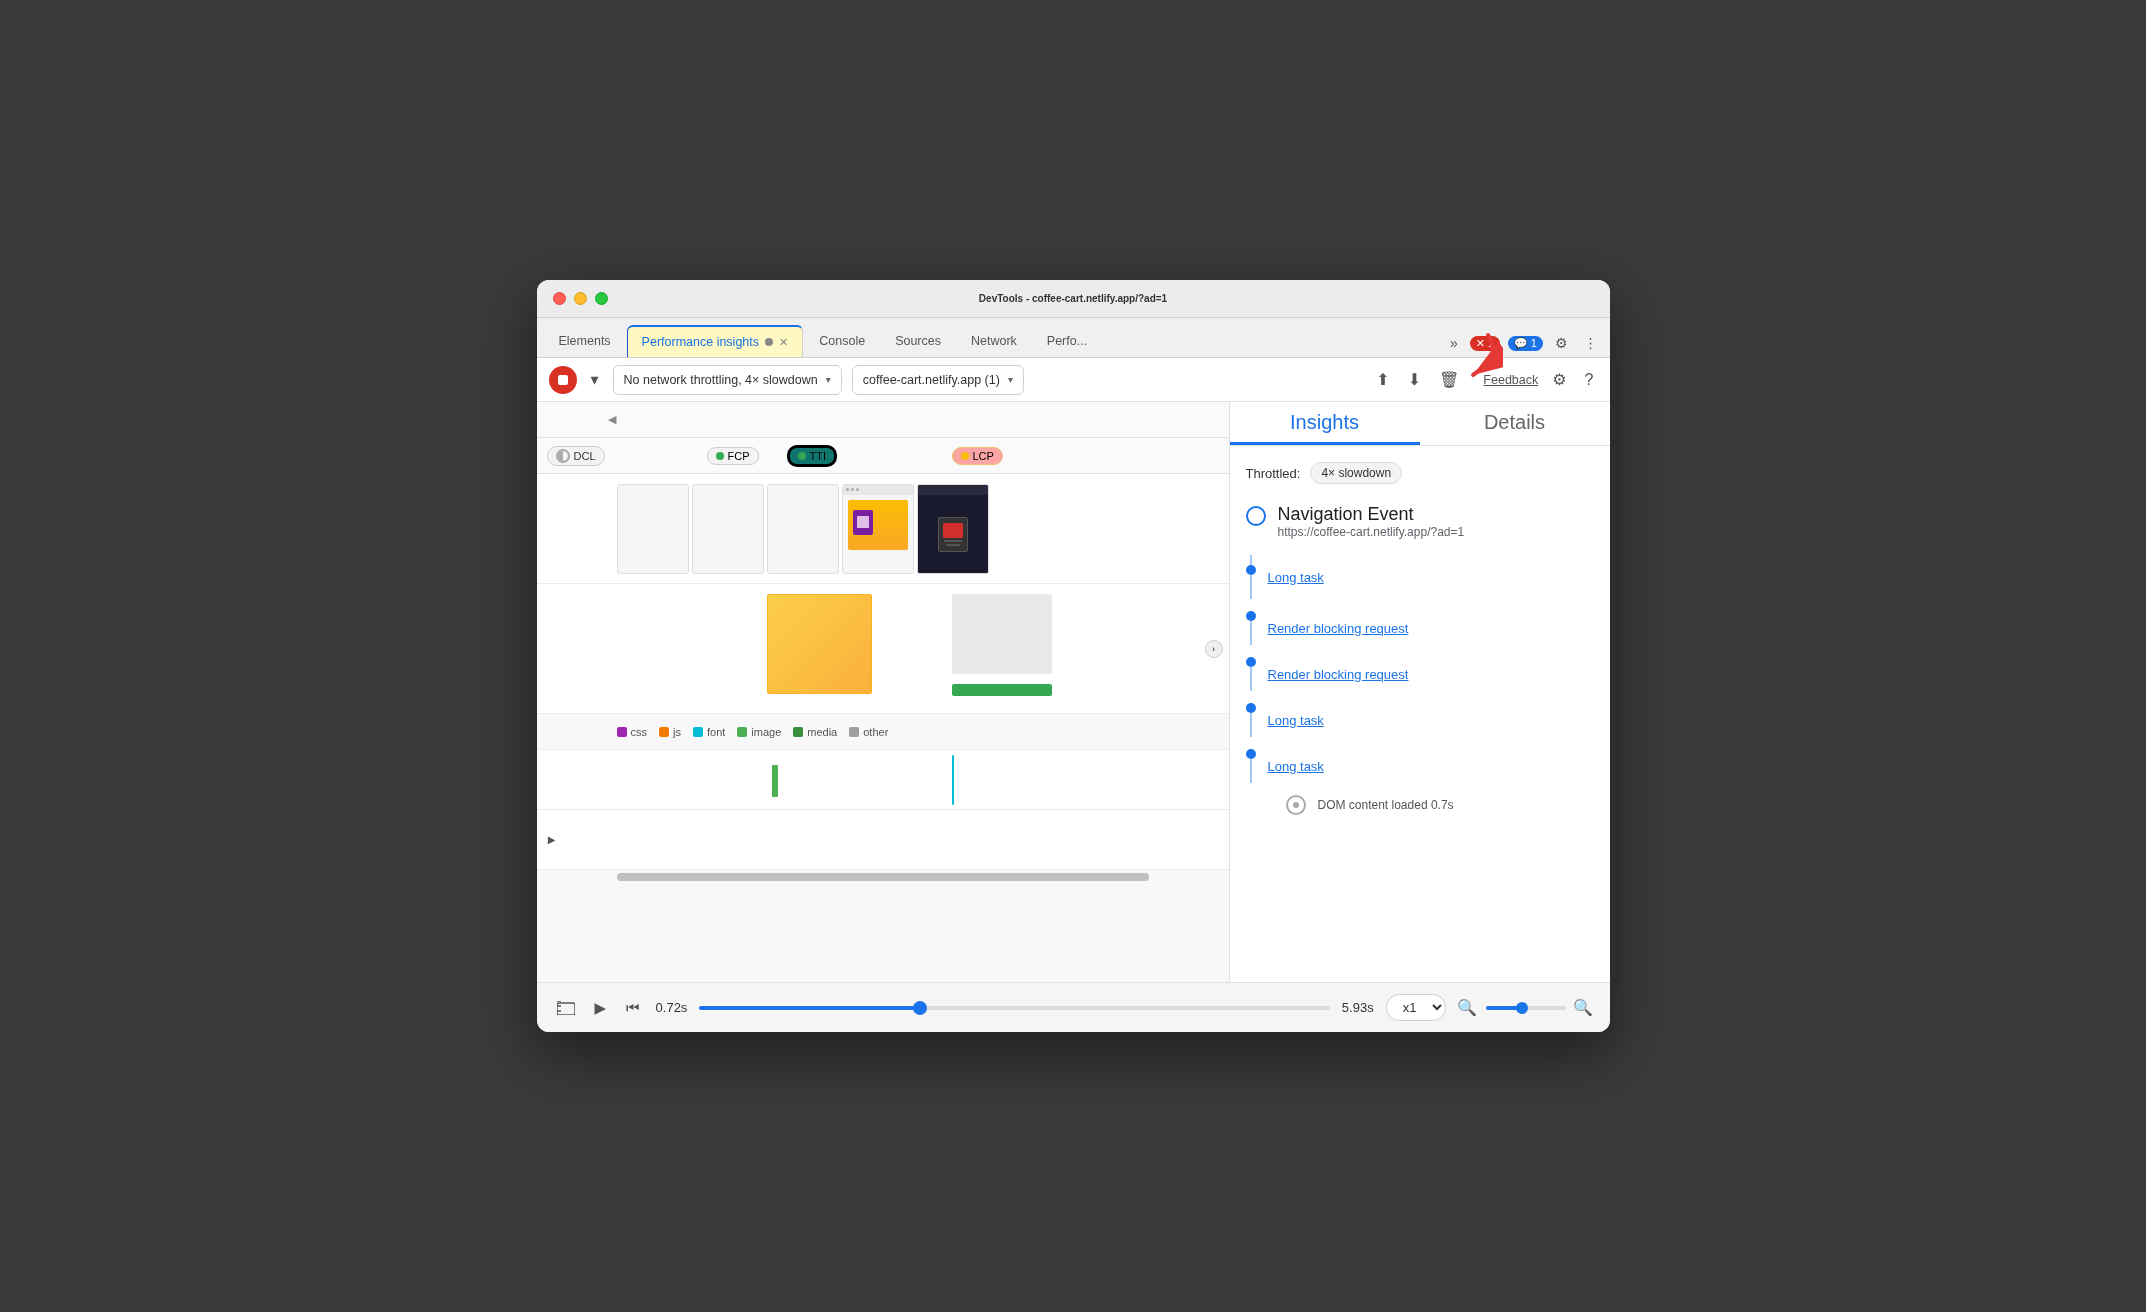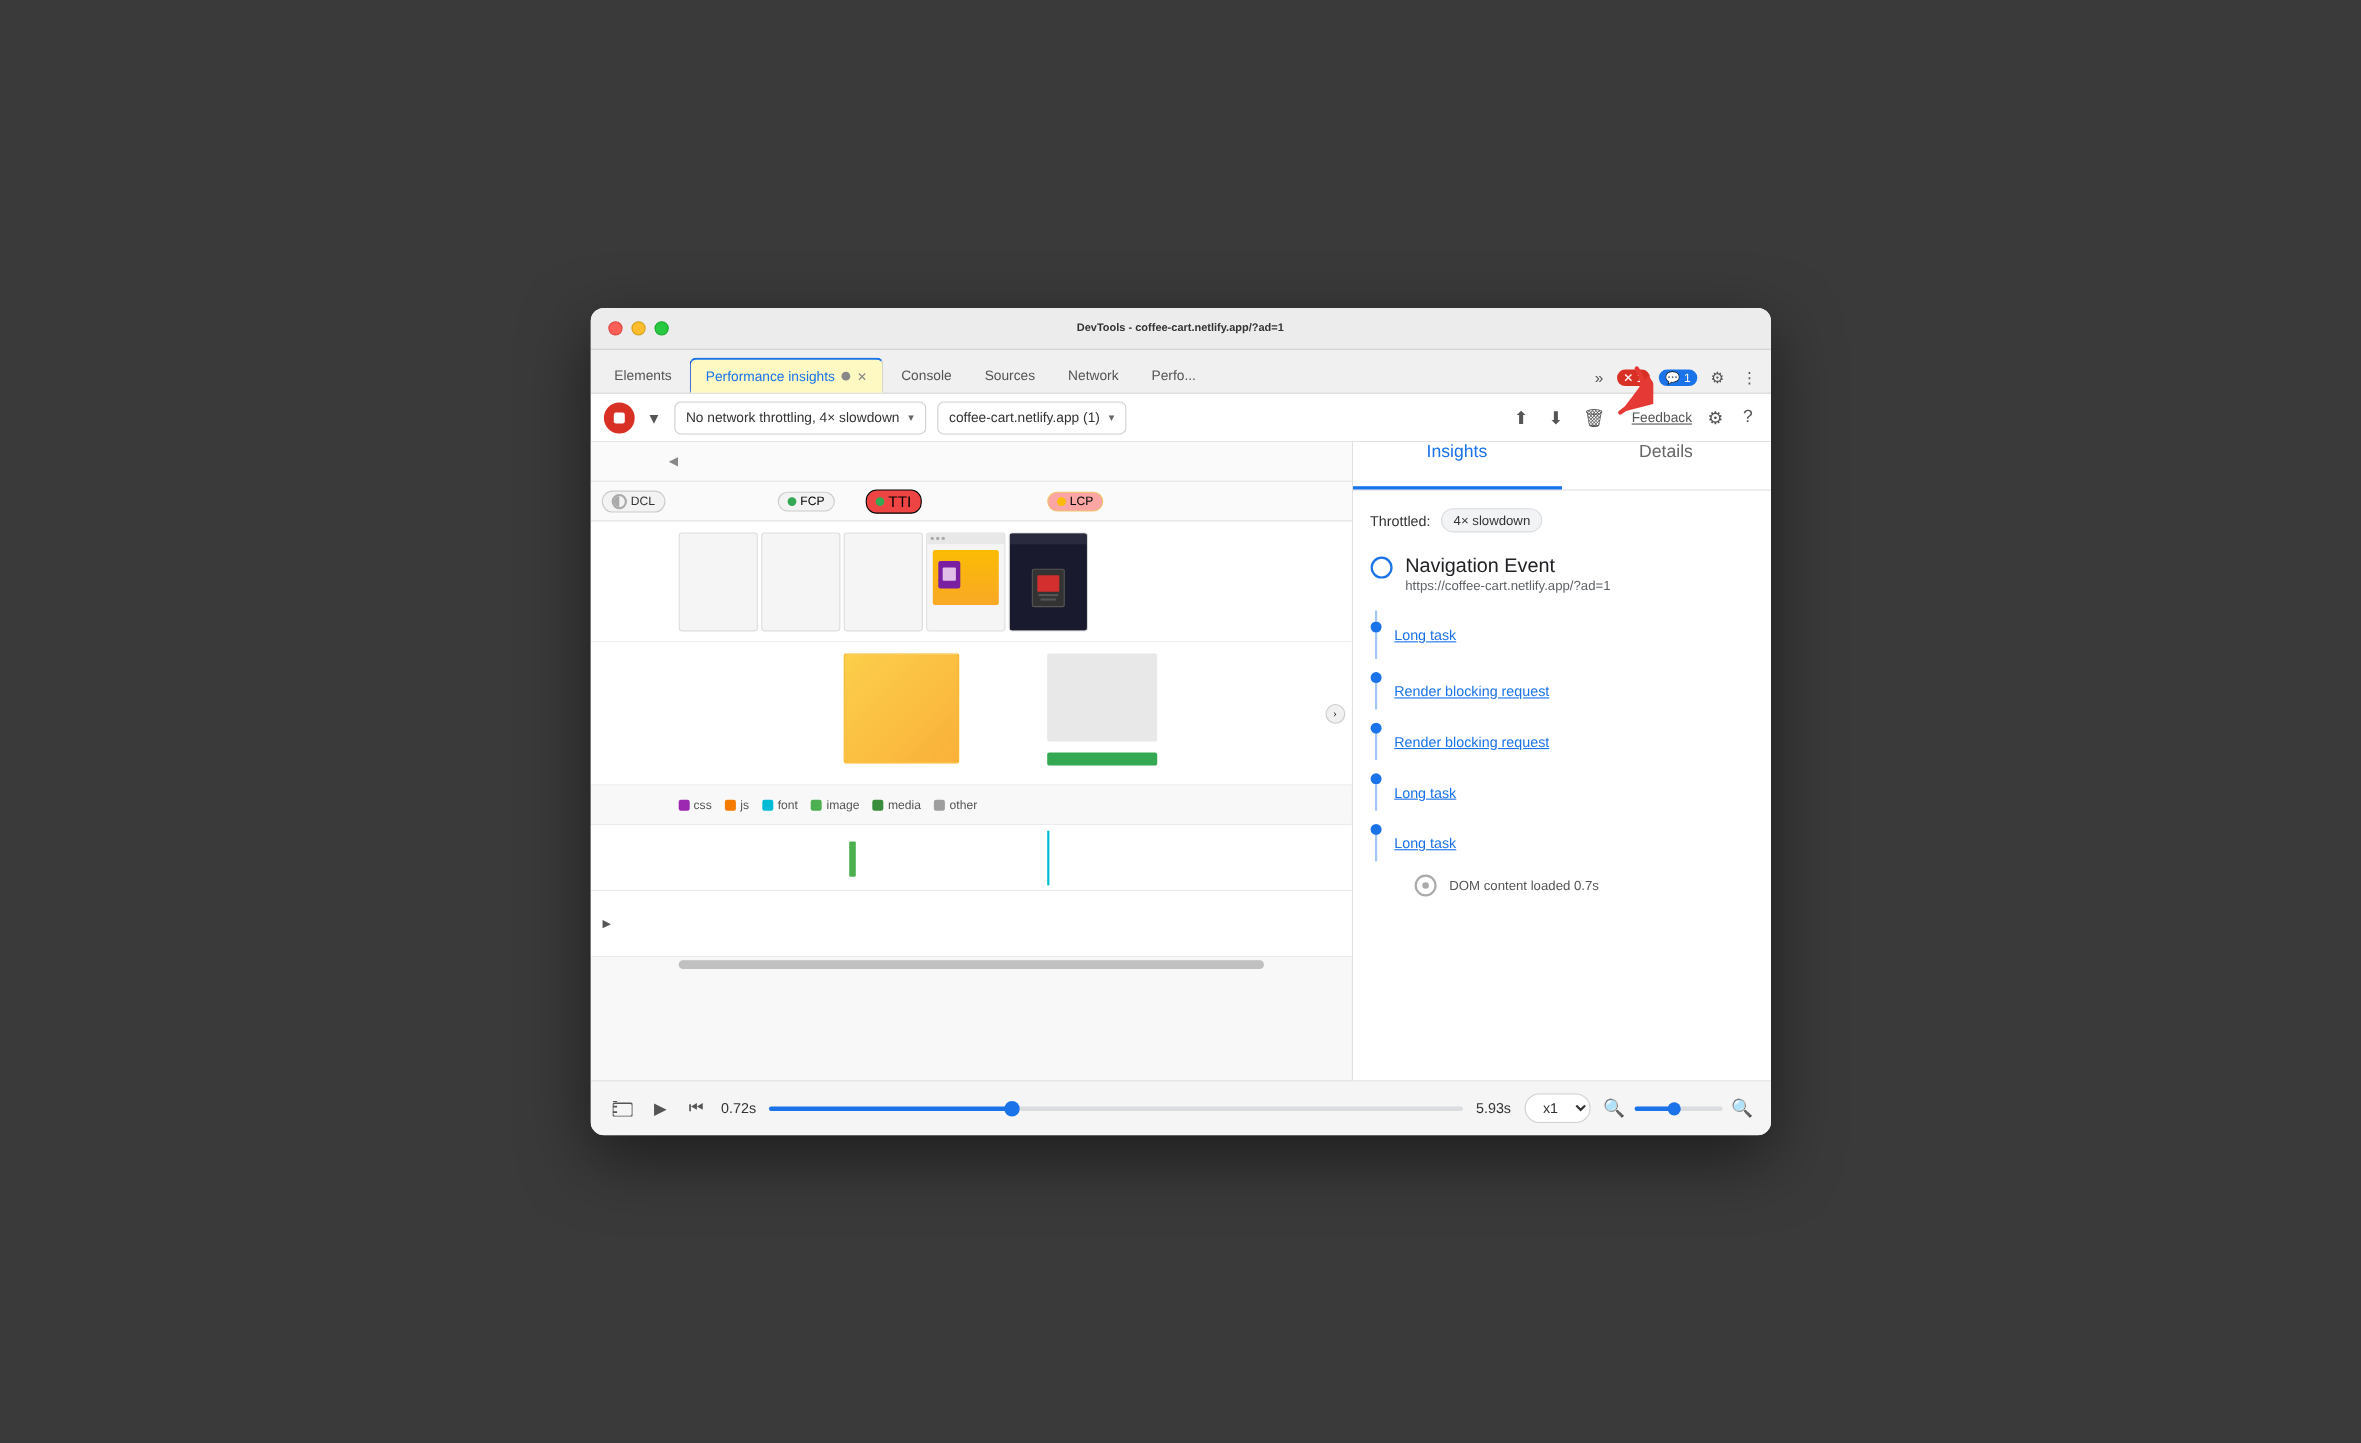--- a/index.html
+++ b/index.html
@@ -307,24 +307,24 @@
     }
     .insights-tabs {
       display: flex;
       border-bottom: 1px solid #e0e0e0;
       height: 44px;
       align-items: flex-end;
     }
     .insights-tab {
       flex: 1;
       display: flex;
-      align-items: flex-start;
+      align-items: center;
       justify-content: center;
       height: 100%;
-      font-size: 16px;
+      font-size: 20px;
       color: #666;
       cursor: pointer;
       border-bottom: 3px solid transparent;
     }
     .insights-tab.active {
       color: #1a73e8;
       border-bottom-color: #1a73e8;
       font-weight: 500;
     }
     .insights-content {
@@ -580,21 +580,21 @@
 
       <div class="markers-row">
         <div class="marker-pill marker-dcl">
           <span class="partial-circle"></span>
           <span>DCL</span>
         </div>
         <div class="marker-pill" style="position:absolute; left:170px; background:#f3f3f3; border:1px solid #ccc; border-radius:10px; padding:2px 8px; font-size:11px; display:flex; align-items:center; gap:4px;">
           <span class="dot dot-green"></span>
           <span>FCP</span>
         </div>
-        <div class="marker-pill" style="position:absolute; left:250px; background:#ef4444; border:1px solid #000000; border-radius:10px; padding:2px 8px; font-size:14px; display:flex; align-items:center; gap:4px;">
+        <div class="marker-pill" style="position:absolute; left:250px; background:#0f766e; border:3px solid #000000; border-radius:10px; padding:2px 8px; font-size:11px; display:flex; align-items:center; gap:4px;">
           <span class="dot dot-green"></span>
           <span>TTI</span>
         </div>
         <div class="marker-pill" style="position:absolute; left:415px; background:#fca5a5; border:1px solid #f0c36d; border-radius:10px; padding:2px 8px; font-size:11px; display:flex; align-items:center; gap:4px;">
           <span class="dot dot-orange"></span>
           <span>LCP</span>
         </div>
       </div>
 
       <div style="height:110px; border-bottom:1px solid #ebebeb; display:flex; align-items:center; padding-left:80px; gap:3px; background:#fff; overflow:hidden;">

